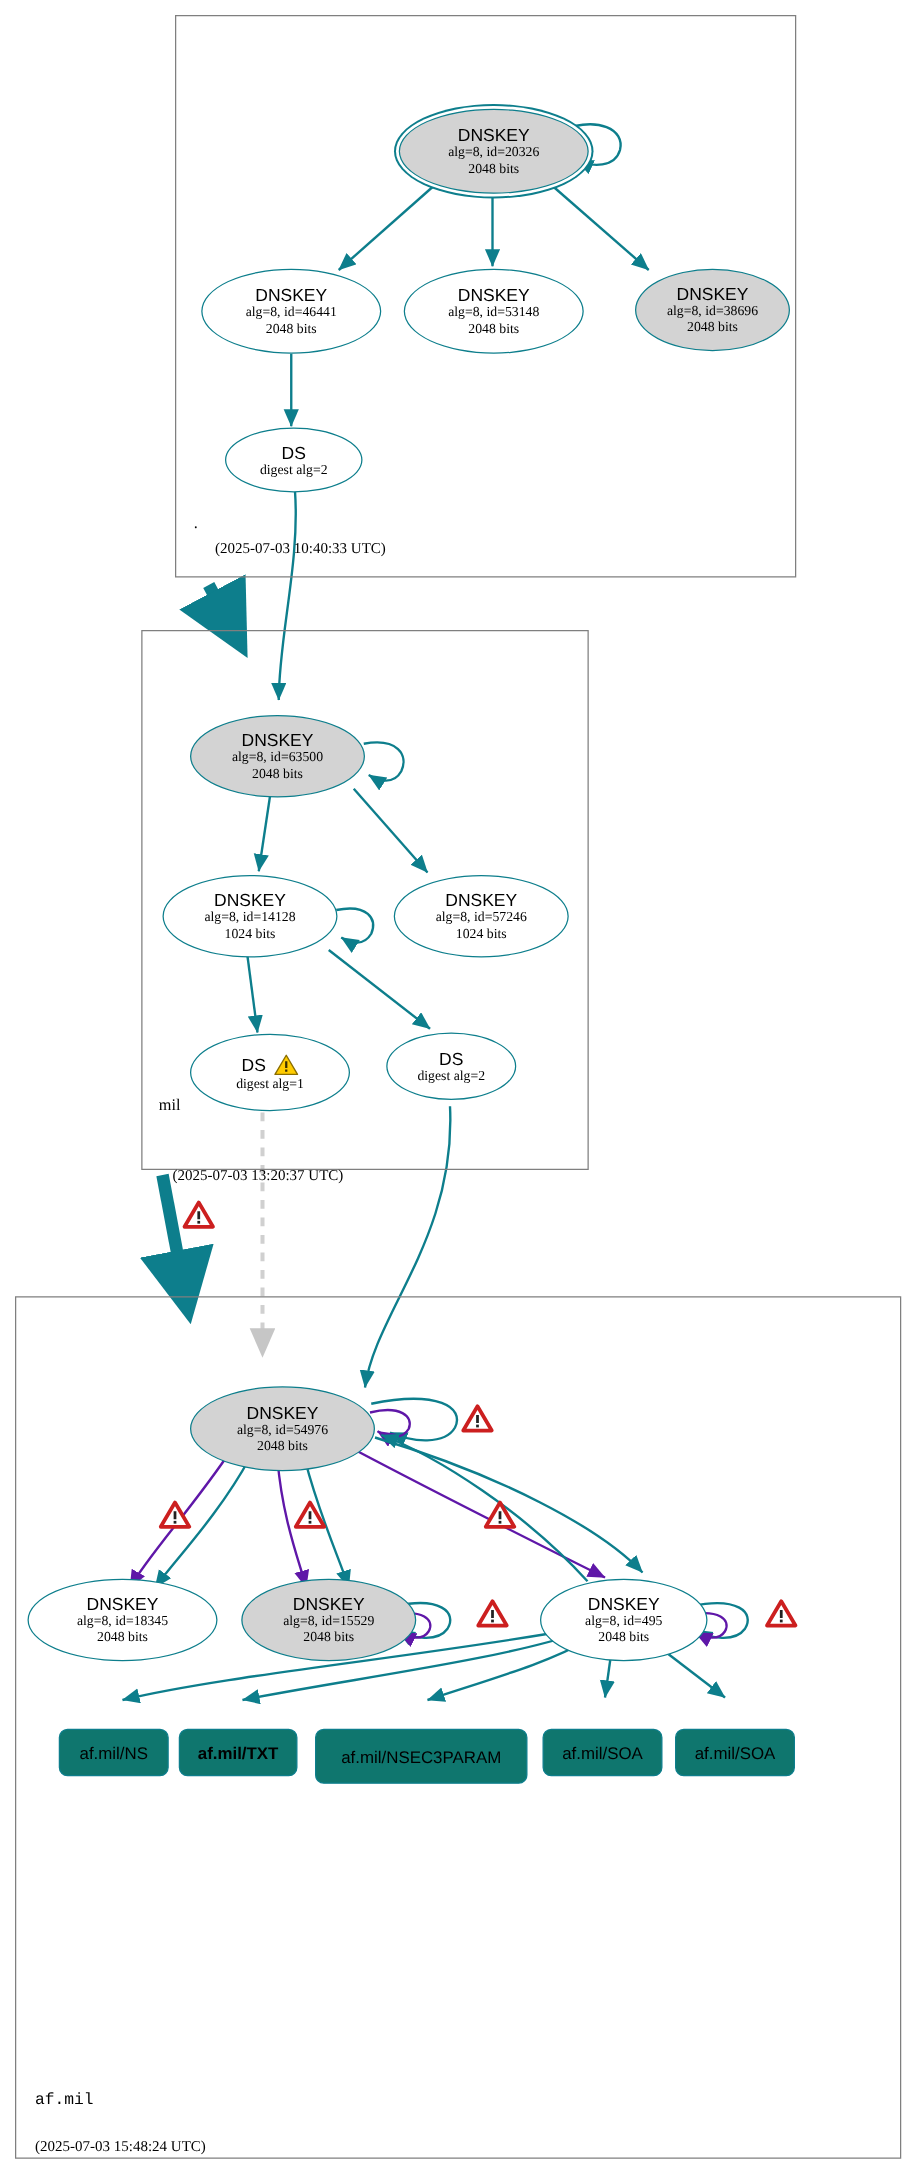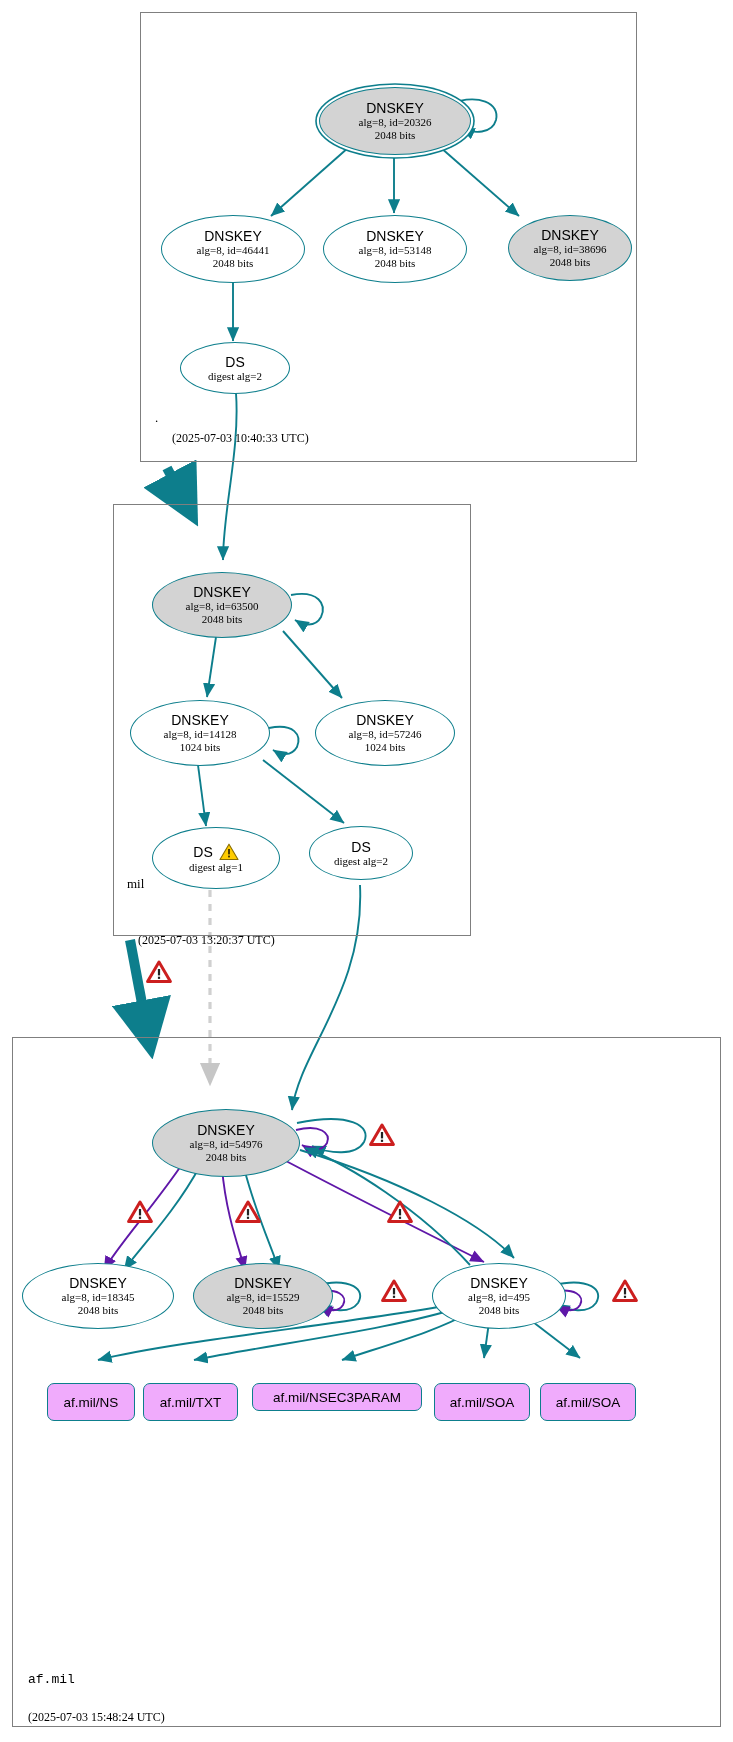--- a/index.html
+++ b/index.html
@@ -49,21 +49,21 @@
     border-radius: 50%;
     background: #ffffff;
   }
   .ellipse.shaded { background: #d3d3d3; }
   .ellipse.dbl {
     box-shadow: 0 0 0 2.2px #ffffff, 0 0 0 3.8px #0d7e8c;
   }
   .rrbox {
     border: 1.6px solid #0d7e8c;
     border-radius: 7px;
-    background: #f0abfc;
+    background: #0f766e;
   }
   .t1 {
     font-family: "Liberation Sans", sans-serif;
     font-size: 14px;
     line-height: 16px;
   }
   .t2 {
     font-family: Liberation Serif, serif;
     font-size: 11px;
     line-height: 13px;
@@ -275,24 +275,24 @@
 
   <div class="node ellipse" style="left:432px; top:1263px; width:134px; height:66px;">
     <div class="t1">DNSKEY</div>
     <div class="t2">alg=8, id=495</div>
     <div class="t2">2048 bits</div>
   </div>
 
   <div class="node rrbox" style="left:47px; top:1383px; width:88px; height:38px;">
     <div class="rrlabel">af.mil/NS</div>
   </div>
-  <div class="node rrbox" style="left:143px; top:1383px; width:95px; height:38px;">
+  <div class="node rrbox" style="left:143px; top:1383px; width:95px; height:38px;font-weight:bold;">
     <div class="rrlabel">af.mil/TXT</div>
   </div>
-  <div class="node rrbox" style="left:252px; top:1383px; width:170px; height:28px;">
+  <div class="node rrbox" style="left:252px; top:1383px; width:170px; height:44px;">
     <div class="rrlabel">af.mil/NSEC3PARAM</div>
   </div>
   <div class="node rrbox" style="left:434px; top:1383px; width:96px; height:38px;">
     <div class="rrlabel">af.mil/SOA</div>
   </div>
   <div class="node rrbox" style="left:540px; top:1383px; width:96px; height:38px;">
     <div class="rrlabel">af.mil/SOA</div>
   </div>
 
   <svg class="icon" style="left:146px; top:960px;" width="26" height="24" viewBox="0 0 26 24">

